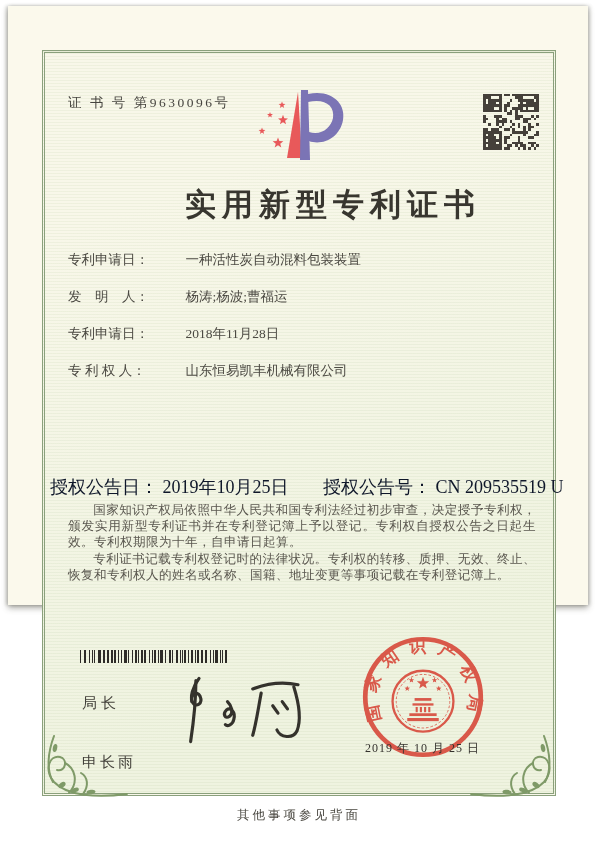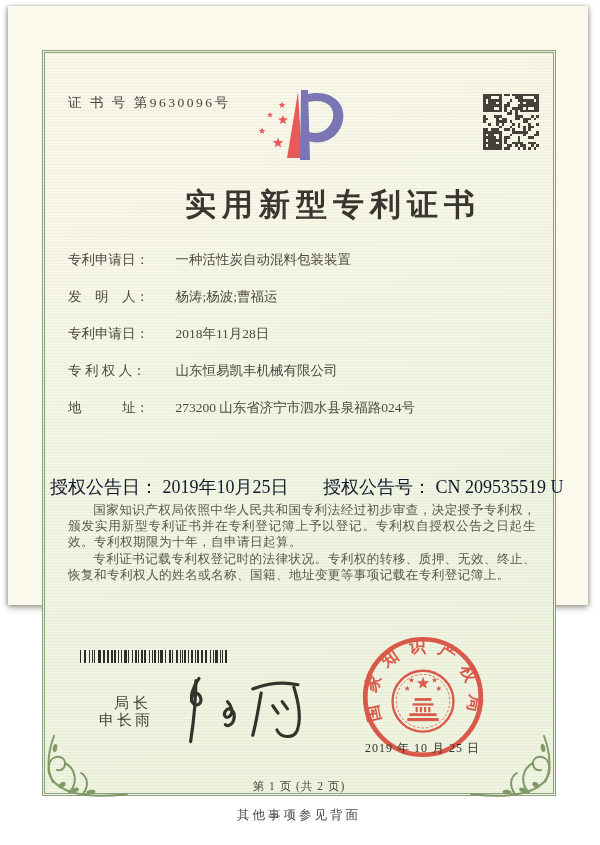--- a/index.html
+++ b/index.html
@@ -25,31 +25,31 @@
   }
   .logo{position:absolute;left:246px;top:76px;width:100px;height:88px;}
   .qr{position:absolute;left:475px;top:87px;width:56px;height:57px;}
   .title{
     position:absolute;left:34px;top:178px;width:514px;margin:0;text-align:center;
     font-size:31px;font-weight:bold;letter-spacing:6px;color:#38362f;padding-left:34px;
   }
   .fields{position:absolute;left:60px;top:245px;width:470px;}
   .row{height:37px;font-size:13.5px;color:#4b4942;white-space:nowrap;}
   .row .label{display:inline-block;width:96px;}
-  .row .value{margin-left:8px;}
+  .row .value{margin-left:18px;}
   .grant-row{position:absolute;left:42px;top:469px;width:480px;font-size:18px;color:#0f172a;white-space:nowrap;}
   .grant-row .pair2{position:absolute;left:273px;top:0;}
   .paras{position:absolute;left:60px;top:497px;width:468px;font-family:Liberation Mono, monospace;}
   .paras p{
     margin:0;text-indent:2em;font-size:12.6px;line-height:16.2px;color:#5a574f;
     text-align:justify;letter-spacing:.4px;
   }
   .barcode{position:absolute;left:72px;top:644px;width:150px;height:13px;}
-  .signer-title{position:absolute;left:74px;top:688px;font-size:15px;letter-spacing:4px;color:#413f39;margin-left:32px;}
-  .signer-name{position:absolute;left:74px;top:705px;font-size:15px;letter-spacing:3px;color:#413f39;margin-left:17px;}
+  .signer-title{position:absolute;left:74px;top:688px;font-size:15px;letter-spacing:4px;color:#413f39;}
+  .signer-name{position:absolute;left:74px;top:747px;font-size:15px;letter-spacing:3px;color:#413f39;}
   .signature{position:absolute;left:155px;top:664px;width:150px;height:80px;}
   .seal{position:absolute;left:352px;top:628px;width:126px;height:126px;opacity:.92;}
   .seal-date{
     position:absolute;left:357px;top:734px;font-size:12px;letter-spacing:1px;color:#34322d;z-index:6;
     white-space:nowrap;
   }
   .page-info{position:absolute;left:34px;top:773px;width:514px;text-align:center;font-size:11.5px;letter-spacing:1px;color:#4b4942;}
   .flourish{position:absolute;width:96px;height:70px;z-index:4;}
   .flourish.left{left:27px;top:724px;}
   .flourish.right{left:459px;top:724px;transform:scaleX(-1);}
@@ -330,24 +330,20 @@
       <span class="value">杨涛;杨波;曹福运</span>
     </div>
     <div class="row">
       <span class="label">专利申请日：</span>
       <span class="value">2018年11月28日</span>
     </div>
     <div class="row">
       <span class="label">专 利 权 人：</span>
       <span class="value">山东恒易凯丰机械有限公司</span>
     </div>
-    <div class="row">
-      <span class="label">地　　　址：</span>
-      <span class="value">273200 山东省济宁市泗水县泉福路024号</span>
-    </div>
   </div>
 
   <div class="grant-row">
     <span>授权公告日：</span>
     <span>2019年10月25日</span>
     <span class="pair2">
       <span>授权公告号：</span>
       <span>CN 209535519 U</span>
     </span>
   </div>
@@ -439,21 +435,20 @@
         <rect x="61" y="69.5" width="2" height="5"></rect>
         <rect x="65" y="69.5" width="2" height="5"></rect>
         <rect x="47" y="75.5" width="26" height="2.6"></rect>
         <rect x="45" y="80" width="30" height="3"></rect>
       </g>
     </g>
   </svg>
 
   <div class="seal-date">2019 年 10 月 25 日</div>
 
-  <div class="page-info">第 1 页 (共 2 页)</div>
 
   <svg class="flourish left" viewBox="0 0 96 70" fill="none" stroke="var(--flourish-green,#7f9a68)" stroke-width="2" stroke-linecap="round">
     <path d="M92,64 C62,68 32,66 19,52 C9,40 14,25 25,27 C33,29 31,42 22,40"></path>
     <path d="M19,6 C13,22 11,40 18,52"></path>
     <path d="M34,63 C44,52 40,38 30,33"></path>
     <path d="M48,64 C54,56 53,47 46,43"></path>
     <g fill="var(--flourish-green,#7f9a68)" stroke="none">
       <ellipse cx="27" cy="55" rx="4" ry="2.4" transform="rotate(-35 27 55)"></ellipse>
       <ellipse cx="40" cy="60" rx="4" ry="2.2" transform="rotate(-20 40 60)"></ellipse>
       <ellipse cx="56" cy="62" rx="4.5" ry="2.2" transform="rotate(-8 56 62)"></ellipse>

